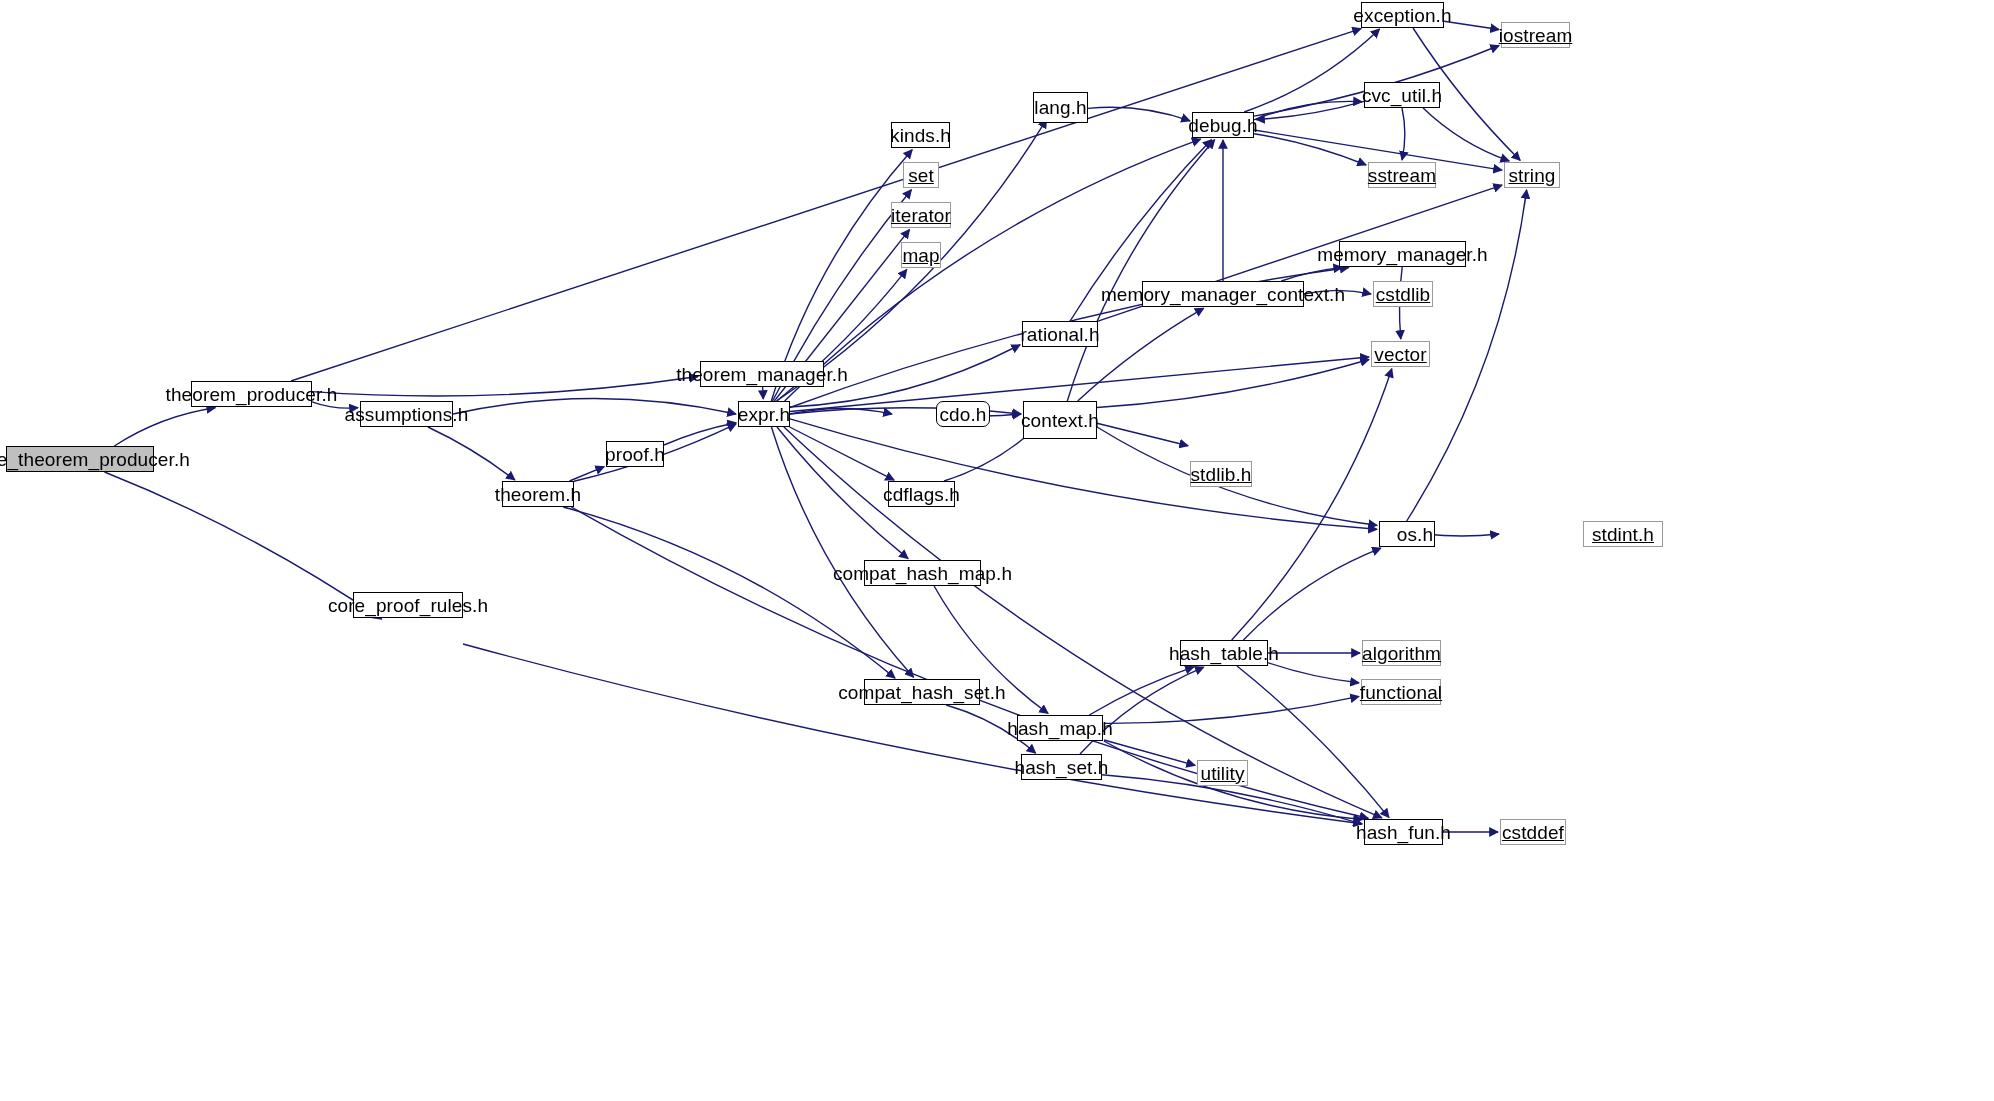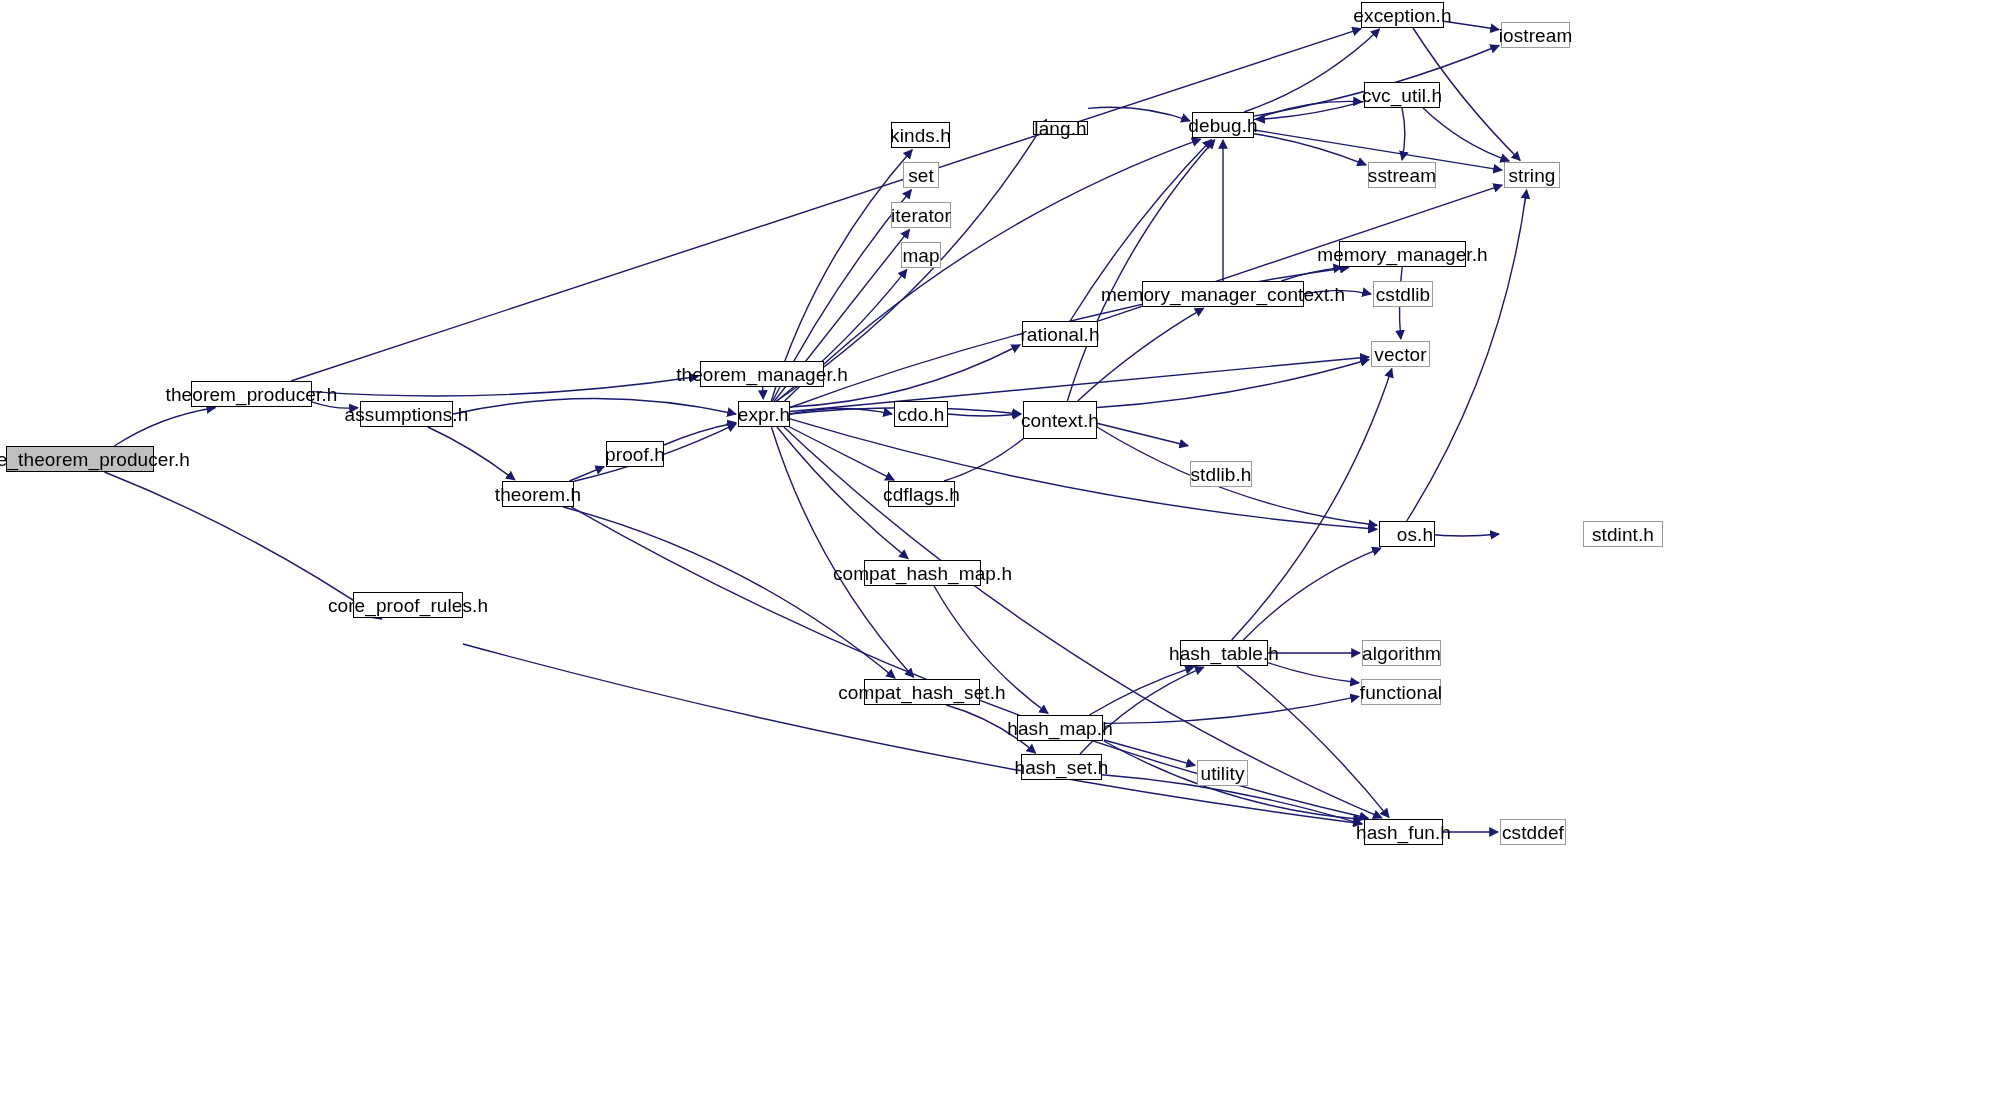--- a/index.html
+++ b/index.html
@@ -34,20 +34,21 @@
     line-height: 1;
     color: #000000;
     background: #ffffff;
     letter-spacing: 0.1px;
   }
   .node.hdr {
     border: 1.6px solid #000000;
   }
   .node.sys {
     border: 1.3px solid #9a9a9a;
+    text-decoration: underline;
   }
   .node.root {
     border: 1.6px solid #000000;
     background: #bfbfbf;
   }
   .node-label {
     display: block;
     padding: 0 7px;
   }
 </style>
@@ -154,39 +155,39 @@
       </div>
       <div class="node hdr" style="left: 606px; top: 441px; width: 58px; height: 26px; align-items: center;">
         <span class="node-label">proof.h</span>
       </div>
       <div class="node hdr" style="left: 700px; top: 361px; width: 124px; height: 26px;">
         <span class="node-label">theorem_manager.h</span>
       </div>
       <div class="node hdr" style="left: 738px; top: 401px; width: 52px; height: 26px;">
         <span class="node-label">expr.h</span>
       </div>
-      <div class="node hdr" style="left: 1033px; top: 92px; width: 55px; height: 14px; margin-top: 29px;">
+      <div class="node hdr" style="left: 1033px; top: 92px; width: 55px; height: 31px;">
         <span class="node-label">lang.h</span>
       </div>
       <div class="node hdr" style="left: 891px; top: 122px; width: 59px; height: 26px;">
         <span class="node-label">kinds.h</span>
       </div>
       <div class="node sys" style="left: 903px; top: 162px; width: 36px; height: 26px;">
         <span class="node-label">set</span>
       </div>
       <div class="node sys" style="left: 891px; top: 202px; width: 60px; height: 26px;">
         <span class="node-label">iterator</span>
       </div>
       <div class="node sys" style="left: 901px; top: 242px; width: 40px; height: 26px;">
         <span class="node-label">map</span>
       </div>
       <div class="node hdr" style="left: 1022px; top: 321px; width: 76px; height: 26px;">
         <span class="node-label">rational.h</span>
       </div>
-      <div class="node hdr" style="left: 894px; top: 401px; width: 54px; height: 26px;">
+      <div class="node hdr" style="left: 936px; top: 401px; width: 54px; height: 26px; border-radius: 7px;">
         <span class="node-label">cdo.h</span>
       </div>
       <div class="node hdr" style="left: 888px; top: 481px; width: 67px; height: 26px;">
         <span class="node-label">cdflags.h</span>
       </div>
       <div class="node hdr" style="left: 1023px; top: 401px; width: 74px; height: 38px;">
         <span class="node-label">context.h</span>
       </div>
       <div class="node sys" style="left: 1190px; top: 441px; width: 62px; height: 26px; margin-top: 20px;">
         <span class="node-label">stdlib.h</span>

